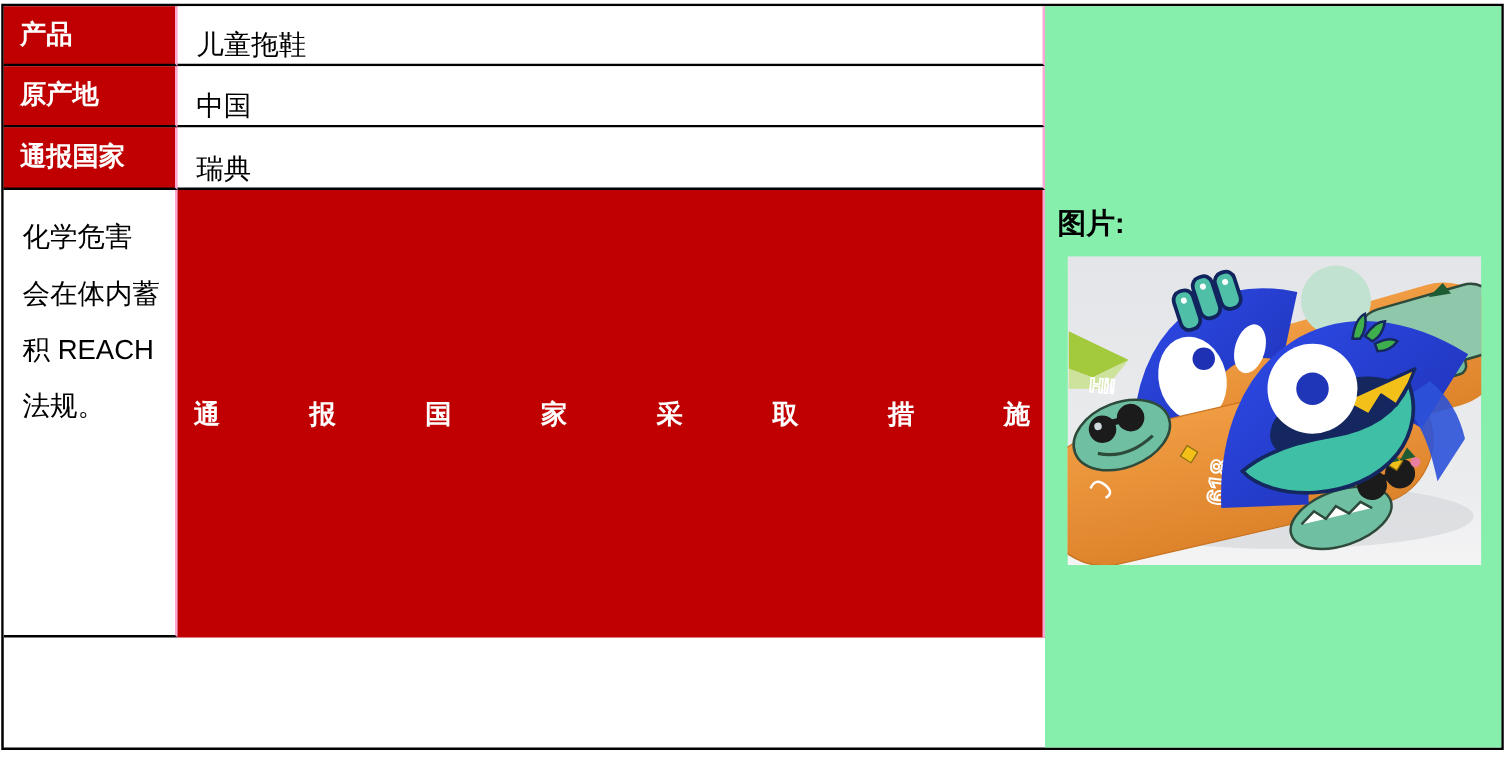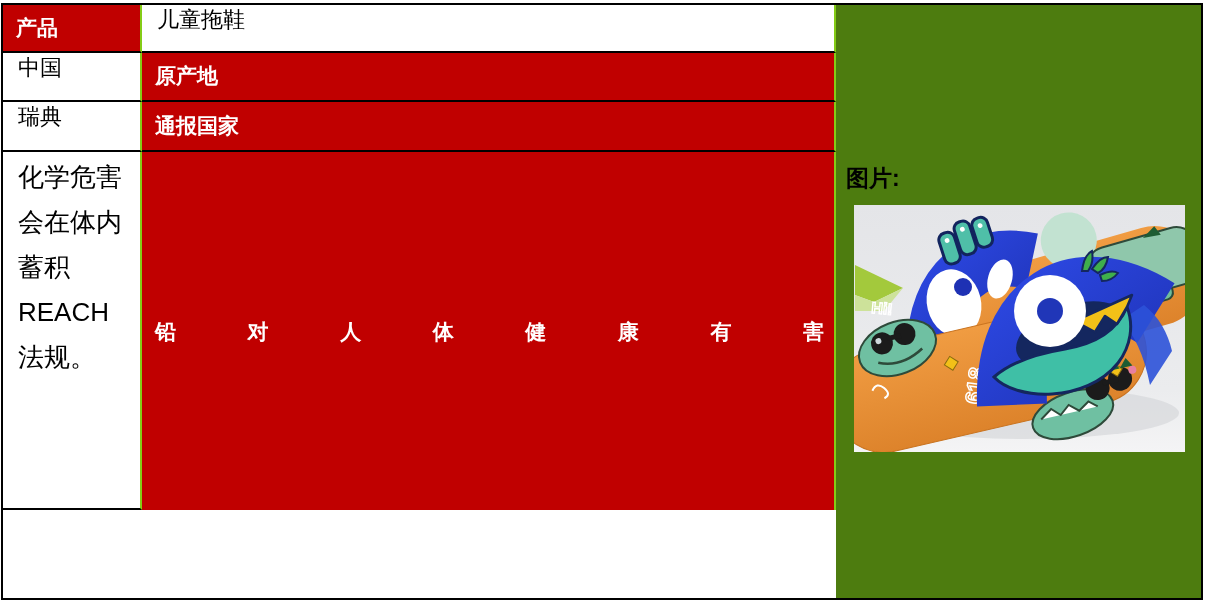--- a/index.html
+++ b/index.html
@@ -6,44 +6,44 @@
   html,body { width:1208px; height:607px; background:#fff; overflow:hidden; }
   body { font-family:"Liberation Sans","DejaVu Sans",sans-serif; color:#000; }
 
   .notice-table{
     position:absolute; left:1px; top:3px; width:1202px; height:597px;
     border:2px solid #000; background:#fff;
     display:grid;
     grid-template-columns:139px 694px 1fr;
     grid-template-rows:48px 49px 50px 358px 1fr;
   }
-  .cell{ border-right:2px solid #84cc16; border-bottom:2px solid #000; }
+  .cell{ border-right:2px solid #f9a8d4; border-bottom:2px solid #000; }
   .cell.last-row{ border-bottom:none; }
 
   .label-cell{
     background:#C00000; color:#fff; font-weight:bold; font-size:21px;
     display:flex; align-items:center; padding:0 10px 0 13px; line-height:1.25;
   }
   .label-cell .lbl{ width:100%; }
   .label-cell.multiline .lbl{
     text-align:justify; text-align-last:justify; line-height:37px;
   }
 
   .value-cell{
     background:#fff; font-size:22px;
-    display:flex; align-items:flex-start; padding:0 8px 0 15px;
+    display:flex; align-items:flex-end; padding:0 8px 0 15px;
   }
 
   .risk-cell{
-    display:block; padding:3px 8px 0 15px; line-height:45px; font-size:26px;
+    display:block; padding:15px 8px 0 15px; line-height:45px; font-size:22px;
   }
   .risk-cell p{ margin:0; text-align:left; }
 
   .image-cell{
-    grid-column:3; grid-row:1 / span 5; border:none; position:relative; background:#4d7c0f;
+    grid-column:3; grid-row:1 / span 5; border:none; position:relative; background:#86efac;
   }
   .image-label{
     position:absolute; left:10px; top:158px; font-size:23px; font-weight:bold;
   }
   .photo{ position:absolute; left:18px; top:200px; width:331px; height:247px; }
   .photo svg{ display:block; }
 </style>
 </head>
 <body>
 
@@ -148,36 +148,36 @@
 
         <g fill="#3FAE4C" stroke="#14275F" stroke-width="2">
           <path d="M228,66 q2,-16 10,-20 q2,12 -4,20 Z"></path>
           <path d="M238,64 q8,-12 16,-12 q-2,12 -10,16 Z"></path>
           <path d="M246,70 q12,-6 18,-2 q-6,8 -16,8 Z"></path>
         </g>
       </svg>
     </div>
   </div>
 
+  <div class="cell label-cell">
+    <div class="lbl">原产地</div>
+  </div>
   <div class="cell value-cell">
     <span>中国</span>
   </div>
+
   <div class="cell label-cell">
-    <div class="lbl">原产地</div>
+    <div class="lbl">通报国家</div>
   </div>
-
   <div class="cell value-cell">
     <span>瑞典</span>
-  </div>
-  <div class="cell label-cell">
-    <div class="lbl">通报国家</div>
   </div>
 
   <div class="cell value-cell risk-cell">
     <p>化学危害</p>
     <p>会在体内蓄积 REACH 法规。</p>
   </div>
 
   <div class="cell label-cell multiline last-row">
-    <div class="lbl">铅对人体健康有害</div>
+    <div class="lbl">通报国家采取措施</div>
   </div>
 
 </div>
 
 </body></html>

